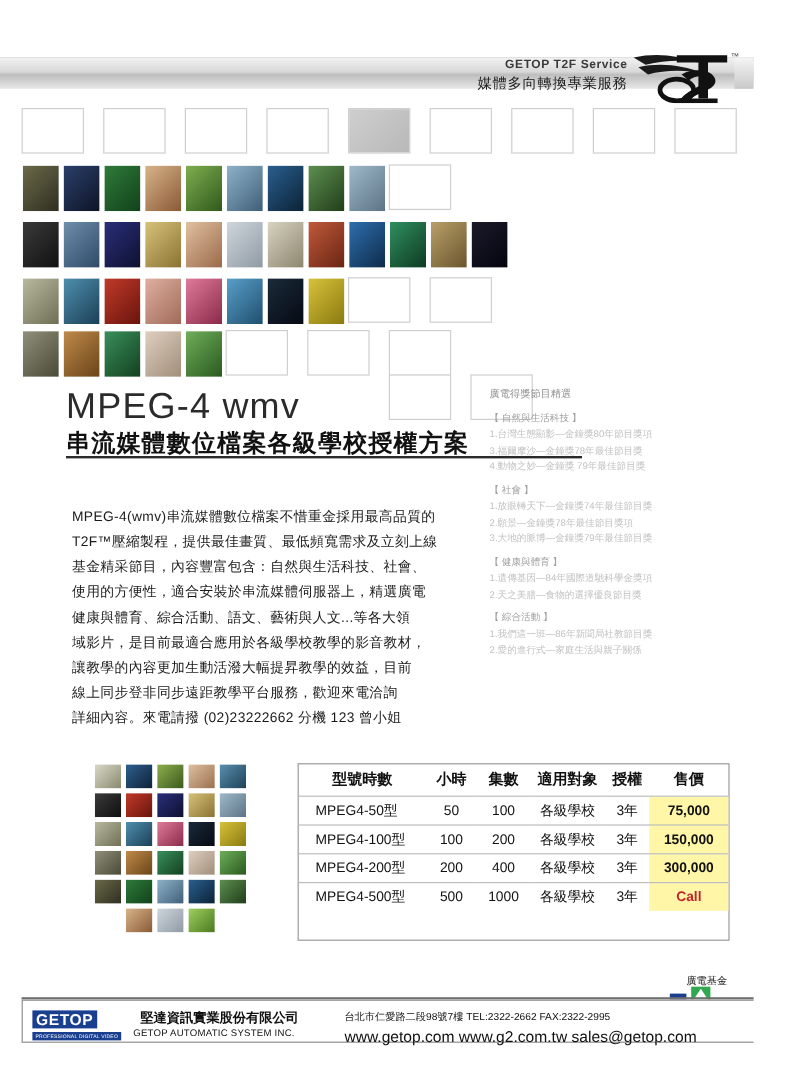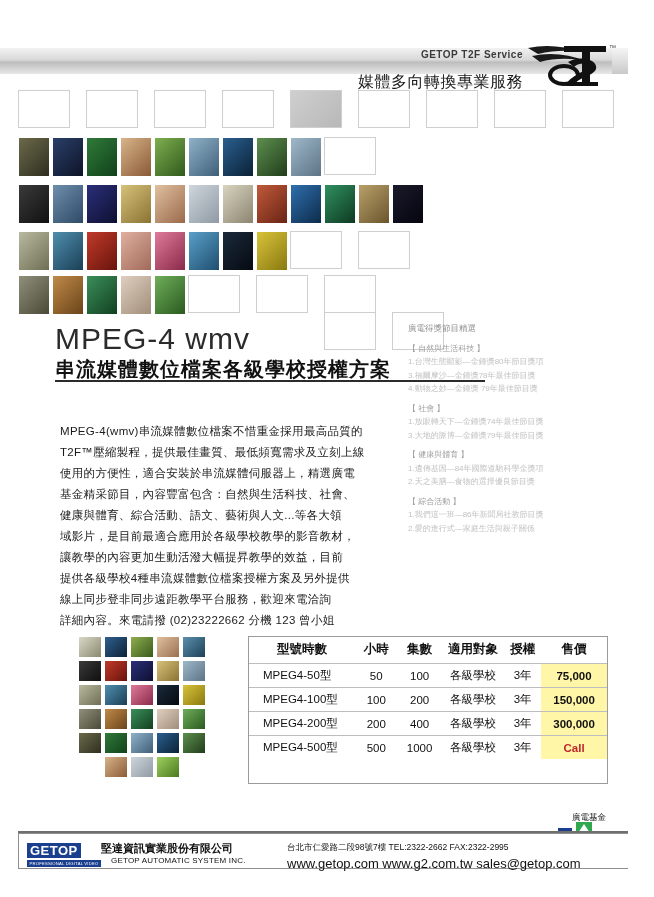--- a/index.html
+++ b/index.html
@@ -27,21 +27,21 @@
   }
   .hdr-text {
     position: absolute; right: 105px; top: 49px;
     text-align: right;
     line-height: 1.15;
   }
   .hdr-text .l1 {
     font-size: 10px; color: #3a3a3a; letter-spacing: .5px; font-weight: bold;
   }
   .hdr-text .l2 {
-    font-size: 16px; color: #1b1b1b; letter-spacing: .5px; margin-top: 12px;
+    font-size: 12px; color: #1b1b1b; letter-spacing: .5px; margin-top: 2px;
   }
   .logo-t2f {
     position: absolute; right: 18px; top: 42px;
     width: 86px; height: 44px;
   }
   .logo-tm {
     position: absolute; right: 12px; top: 44px;
     font-size: 7px; color: #444;
   }
 
@@ -152,21 +152,21 @@
   }
   .getop-logo .gw {
     background: #1b3f8f; color: #fff; font-size: 13px; font-weight: bold;
     letter-spacing: .5px; padding: 0 3px; display: inline-block;
   }
   .getop-logo .gsub {
     background: #1b3f8f; color: #fff; font-size: 4.2px; letter-spacing: .2px;
     padding: 1px 2px; display: block; margin-top: 1px; text-align: center;
   }
   .f-cn {
-    position: absolute; left: 82px; top: 7px;
+    position: absolute; left: 98px; top: 7px;
     font-size: 11px; color: #111; font-weight: bold; text-align: right;
   }
   .f-en {
     position: absolute; left: 92px; top: 22px;
     font-size: 8px; color: #111; letter-spacing: .2px;
   }
   .f-addr {
     position: absolute; left: 268px; top: 8px;
     font-size: 8.5px; color: #111;
   }
@@ -265,38 +265,38 @@
       <div class="cell" style="left: 374px; top: 222px; background: rgb(255, 255, 255);"></div>
     </div>
 
   <div class="h1">MPEG-4  wmv</div>
   <div class="h2">串流媒體數位檔案各級學校授權方案</div>
   <div class="h2-underline"></div>
 
   <div class="body-copy">
     <p>MPEG-4(wmv)串流媒體數位檔案不惜重金採用最高品質的</p>
     <p>T2F™壓縮製程，提供最佳畫質、最低頻寬需求及立刻上線</p>
+    <p>基金精采節目，內容豐富包含：自然與生活科技、社會、</p>
     <p>使用的方便性，適合安裝於串流媒體伺服器上，精選廣電</p>
-    <p>基金精采節目，內容豐富包含：自然與生活科技、社會、</p>
     <p>健康與體育、綜合活動、語文、藝術與人文...等各大領</p>
     <p>域影片，是目前最適合應用於各級學校教學的影音教材，</p>
     <p>讓教學的內容更加生動活潑大幅提昇教學的效益，目前</p>
-    <p>提供各級學校4種串流媒體數位檔案授權方案及另外提供</p>
     <p>線上同步登非同步遠距教學平台服務，歡迎來電洽詢</p>
     <p>詳細內容。來電請撥  (02)23222662  分機  123  曾小姐</p>
   </div>
 
   <div class="awards" id="awards">
       <div class="ghead">廣電得獎節目精選</div>
       <div class="cat">【 自然與生活科技 】</div>
       <div class="itm">1.台灣生態顯影—金鐘獎80年節目獎項</div>
       <div class="itm">3.福爾摩沙—金鐘獎78年最佳節目獎</div>
       <div class="itm">4.動物之妙—金鐘獎 79年最佳節目獎</div>
       <div class="cat">【 社會 】</div>
       <div class="itm">1.放眼轉天下—金鐘獎74年最佳節目獎</div>
+      <div class="itm">2.願景—金鐘獎78年最佳節目獎項</div>
       <div class="itm">3.大地的脈博—金鐘獎79年最佳節目獎</div>
       <div class="cat">【 健康與體育 】</div>
       <div class="itm">1.遺傳基因—84年國際道馳科學金獎項</div>
       <div class="itm">2.天之美膳—食物的選擇優良節目獎</div>
       <div class="cat">【 綜合活動 】</div>
       <div class="itm">1.我們這一班—86年新聞局社教節目獎</div>
       <div class="itm">2.愛的進行式—家庭生活與親子關係</div>
     </div>
   <div class="awards-edge">
     <div>二</div>

